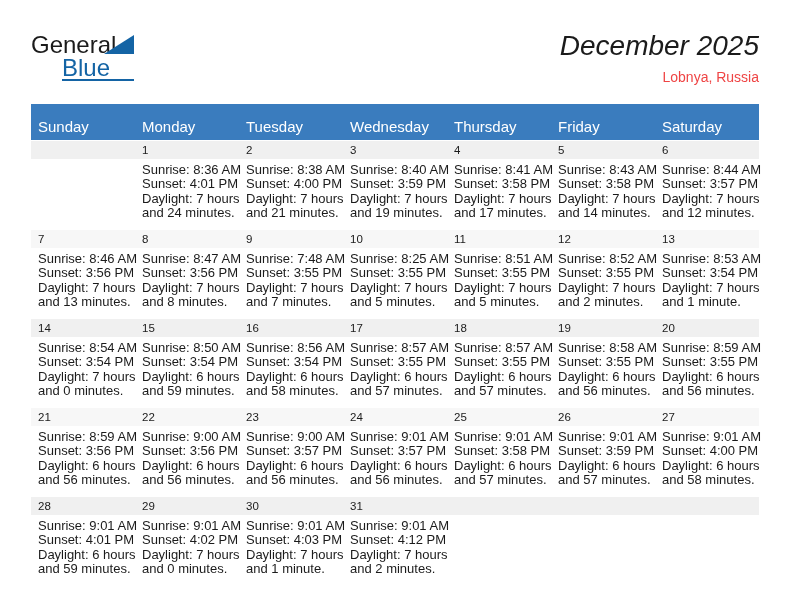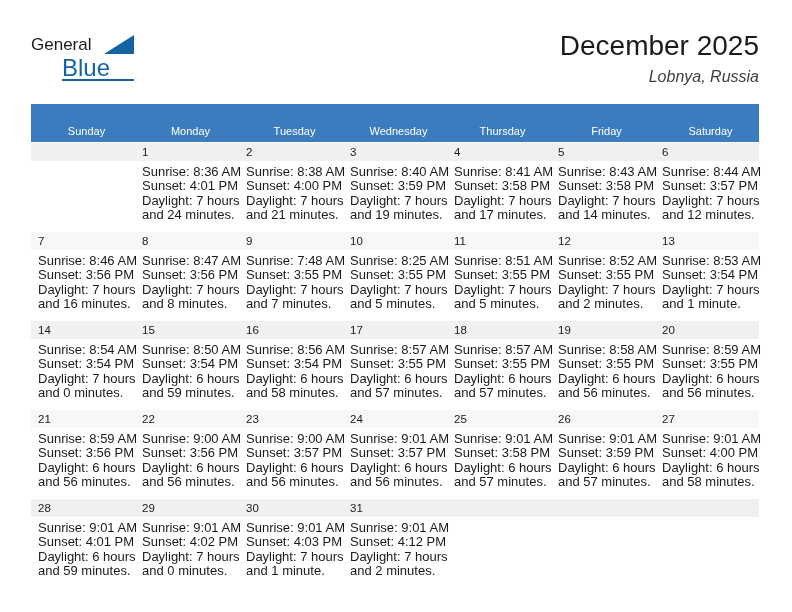--- a/index.html
+++ b/index.html
@@ -33,21 +33,21 @@
     position: absolute;
     left: 0;
     top: 4px;
     width: 200px;
     height: 56px;
   }
   .brand-general {
     position: absolute;
     left: 0;
     top: 0;
-    font-size: 17px;
+    font-size: 24px;
     line-height: 26px;
     color: #1b1b1b;
     letter-spacing: 0px;
     font-family: "Liberation Sans", sans-serif;
   }
   .brand-blue {
     position: absolute;
     left: 31px;
     top: 23px;
     font-size: 24px;
@@ -78,46 +78,46 @@
     right: 0;
     top: 0;
     text-align: right;
   }
   .month-title {
     font-size: 28px;
     line-height: 36px;
     color: #1b1b1b;
     font-weight: normal;
     white-space: nowrap;
+    font-style: italic;
   }
   .location {
-    font-size: 16px;
+    font-size: 14px;
     line-height: 20px;
-    color: #404040;
+    color: #ef4444;
     margin-top: 3px;
     white-space: nowrap;
-    font-style: italic;
   }
 
   
   .calendar {
     position: absolute;
     left: 31px;
     top: 104px;
     width: 728px;
     border-collapse: collapse;
     table-layout: fixed;
   }
   .calendar th {
     background: #3a7cbe;
     color: #ffffff;
-    font-size: 11px;
+    font-size: 15px;
     font-weight: normal;
-    text-align: center;
-    padding: 21px 0 5px 7px;
+    text-align: left;
+    padding: 14px 0 5px 7px;
     height: 11px;
     border: 0;
   }
   .calendar td {
     vertical-align: top;
     padding: 0;
     border: 0;
     width: 104px;
     height: 89px;
   }
@@ -257,21 +257,21 @@
           </td>
         </tr>
         <tr>
           <td>
             <div class="cell">
               <div class="cell-inner-head">7</div>
               <div class="cell-body">
                 <div>Sunrise: 8:46 AM</div>
                 <div>Sunset: 3:56 PM</div>
                 <div>Daylight: 7 hours</div>
-                <div>and 16 minutes.</div>
+                <div>and 13 minutes.</div>
               </div>
             </div>
           </td>
           <td>
             <div class="cell">
               <div class="cell-inner-head">8</div>
               <div class="cell-body">
                 <div>Sunrise: 8:47 AM</div>
                 <div>Sunset: 3:56 PM</div>
                 <div>Daylight: 7 hours</div>

